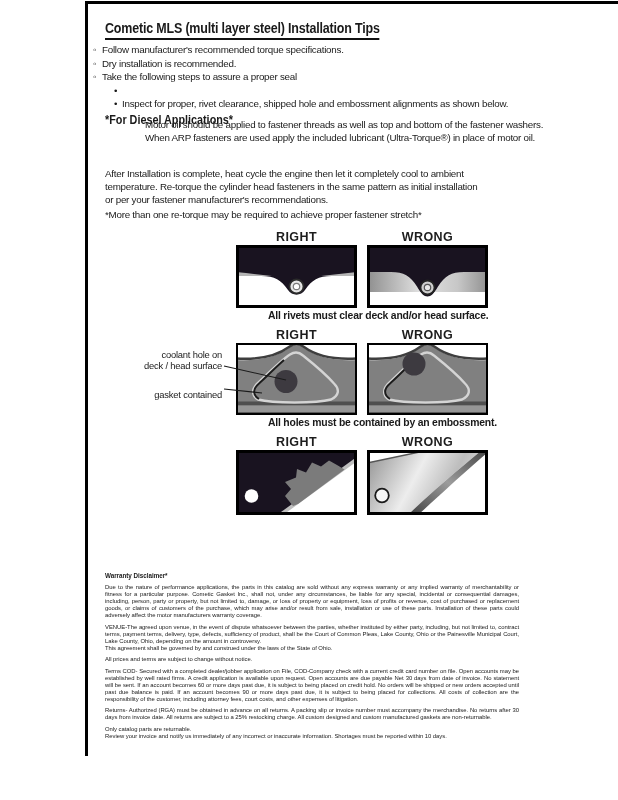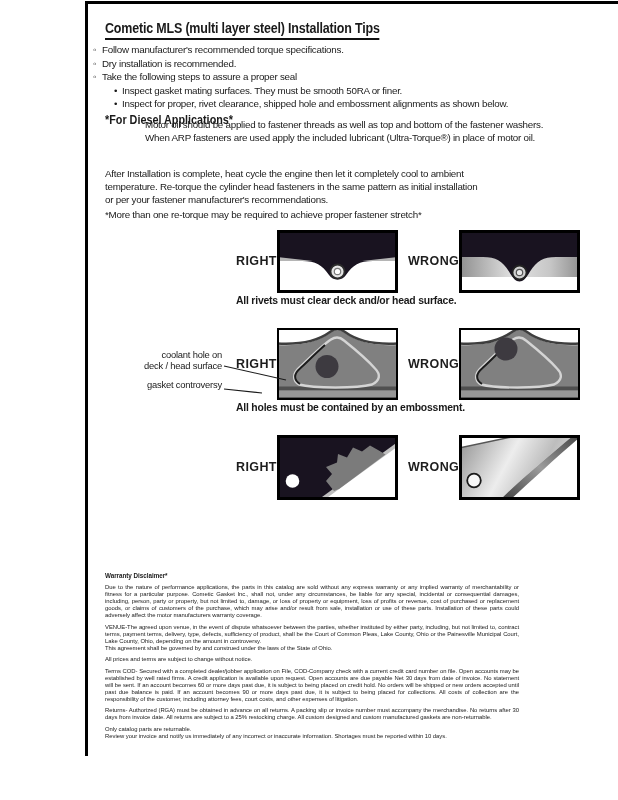--- a/index.html
+++ b/index.html
@@ -23,31 +23,31 @@
 
   .diesel-h{position:absolute;left:105px;top:113px;font-size:12px;font-weight:bold;
             transform:scaleX(.9);transform-origin:left top;white-space:nowrap;}
   .para{position:absolute;left:105px;width:450px;font-size:9.8px;letter-spacing:-.25px;line-height:13px;}
   .p1{top:118px;margin-left:40px;}
   .p2{top:167px;}
   .pnote{top:208px;}
 
   .fig{position:absolute;display:flex;flex-direction:column;}
   .fig-row{display:flex;gap:10px;}
-  .panel{display:flex;flex-direction:row;align-items:center;}
+  .panel{display:flex;flex-direction:column;align-items:center;}
   .rw-label{font-size:12.5px;font-weight:bold;letter-spacing:.4px;color:#1d1d1d;height:15px;line-height:14px;}
-  .caption{font-size:10.4px;font-weight:bold;letter-spacing:-.2px;line-height:11.5px;margin-top:2px;}
+  .caption{font-size:10.4px;font-weight:bold;letter-spacing:-.2px;line-height:11.5px;margin-top:2px;margin-left:32px;}
   .caption.center{text-align:left;width:252px;}
   #fig1{left:236px;top:230px;}
   #fig2{left:236px;top:328px;}
   #fig3{left:236px;top:435px;}
 
   .annot{position:absolute;left:108px;top:350px;width:114px;text-align:right;
          font-size:9.4px;letter-spacing:-.2px;line-height:10.5px;}
-  .annot .a1{margin-bottom:9px;}
+  .annot .a1{margin-bottom:19px;}
   .pointer-svg{position:absolute;left:222px;top:357px;z-index:5;}
 
   .disclaimer{position:absolute;left:105px;top:572px;width:414px;font-size:5.9px;
               letter-spacing:-.03px;line-height:7.1px;text-align:justify;}
   .disclaimer .dh{font-weight:bold;font-size:6.3px;margin-bottom:5px;}
   .disclaimer p{margin:0 0 4.2px 0;}
 
   .code{position:absolute;left:389px;top:756px;font-size:13.5px;letter-spacing:.3px;color:#222;}
 </style>
 </head>
@@ -68,21 +68,20 @@
     <div class="brow">
       <span class="bmark">◦</span>
       <span>Dry installation is recommended.</span>
     </div>
     <div class="brow">
       <span class="bmark">◦</span>
       <span>Take the following steps to assure a proper seal</span>
     </div>
     <div class="brow sub">
       <span class="bmark">•</span>
-      <span>Inspect gasket mating surfaces.  They must be smooth 50RA or finer.</span>
     </div>
     <div class="brow sub">
       <span class="bmark">•</span>
       <span>Inspect for proper, rivet clearance, shipped hole and embossment alignments as shown below.</span>
     </div>
   </div>
 
   <div class="diesel-h">*For Diesel Applications*</div>
   <div class="para p1 preline">Motor oil should be applied to fastener threads as well as top and bottom of the fastener washers.
 When ARP fasteners are used apply the included lubricant (Ultra-Torque®) in place of motor oil.</div>
@@ -160,21 +159,21 @@
           <rect x="1" y="1" width="119" height="70" fill="none" stroke="#000" stroke-width="2"></rect>
         </svg>
       </div>
     </div>
     <div class="caption center">All holes must be contained by an embossment.</div>
   </div>
 
   <div class="annot">
     <div class="a1 preline">coolant hole on
 deck / head surface</div>
-    <div class="a2">gasket controversy</div>
+    <div class="a2">gasket contained</div>
   </div>
   <svg class="pointer-svg" width="90" height="42">
     <line x1="2" y1="9" x2="64" y2="23" stroke="#1a1a1a" stroke-width="1.1"></line>
     <line x1="2" y1="32" x2="40" y2="36" stroke="#1a1a1a" stroke-width="1.1"></line>
   </svg>
 
   <div class="fig" id="fig3">
     <div class="fig-row">
       <div class="panel">
         <div class="rw-label">RIGHT</div>

